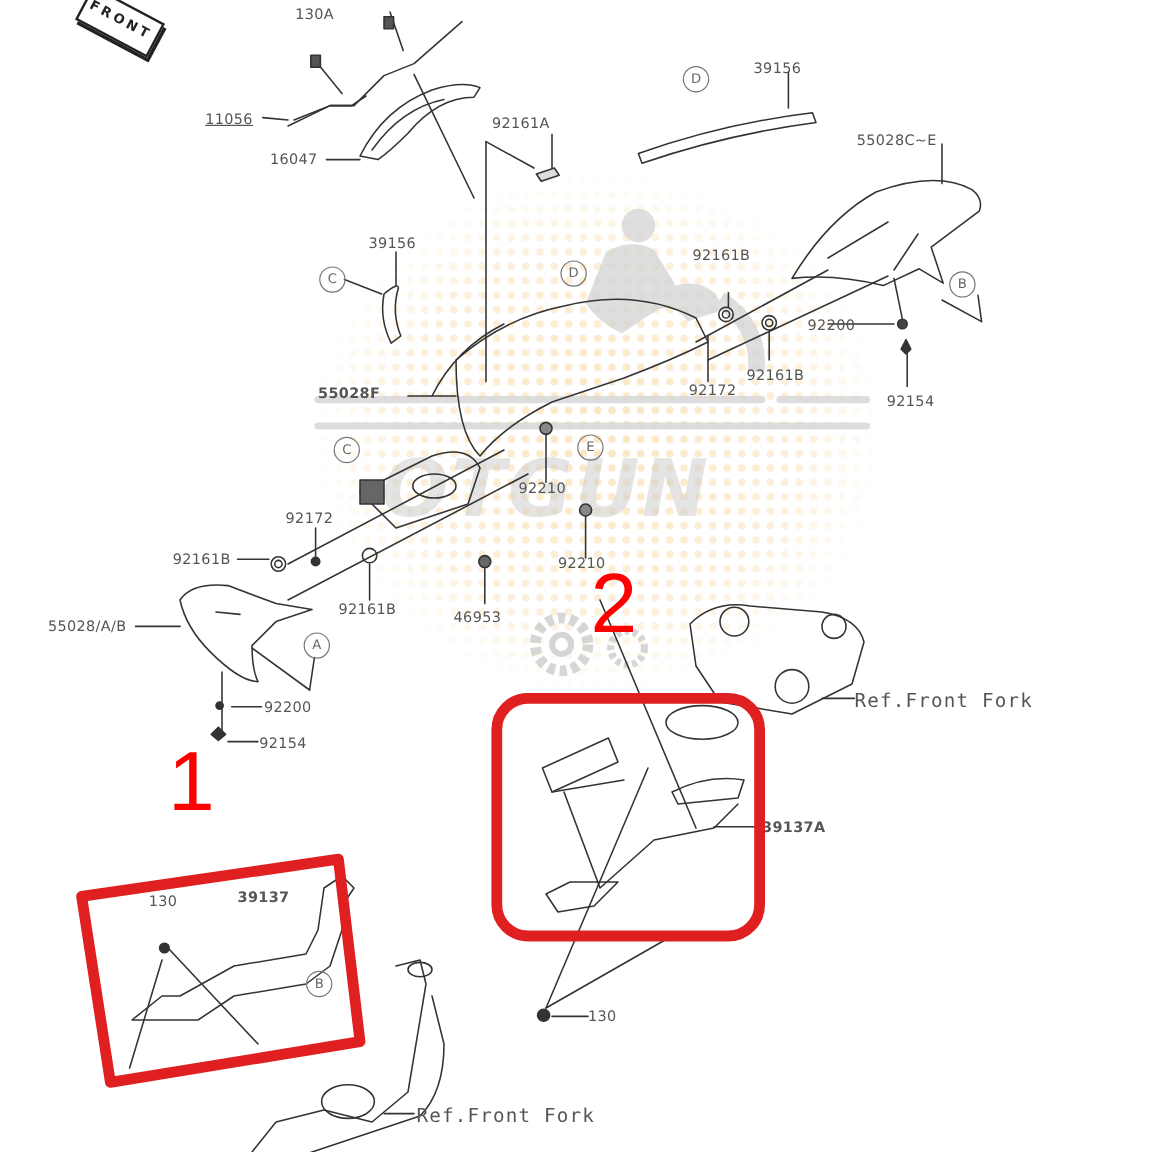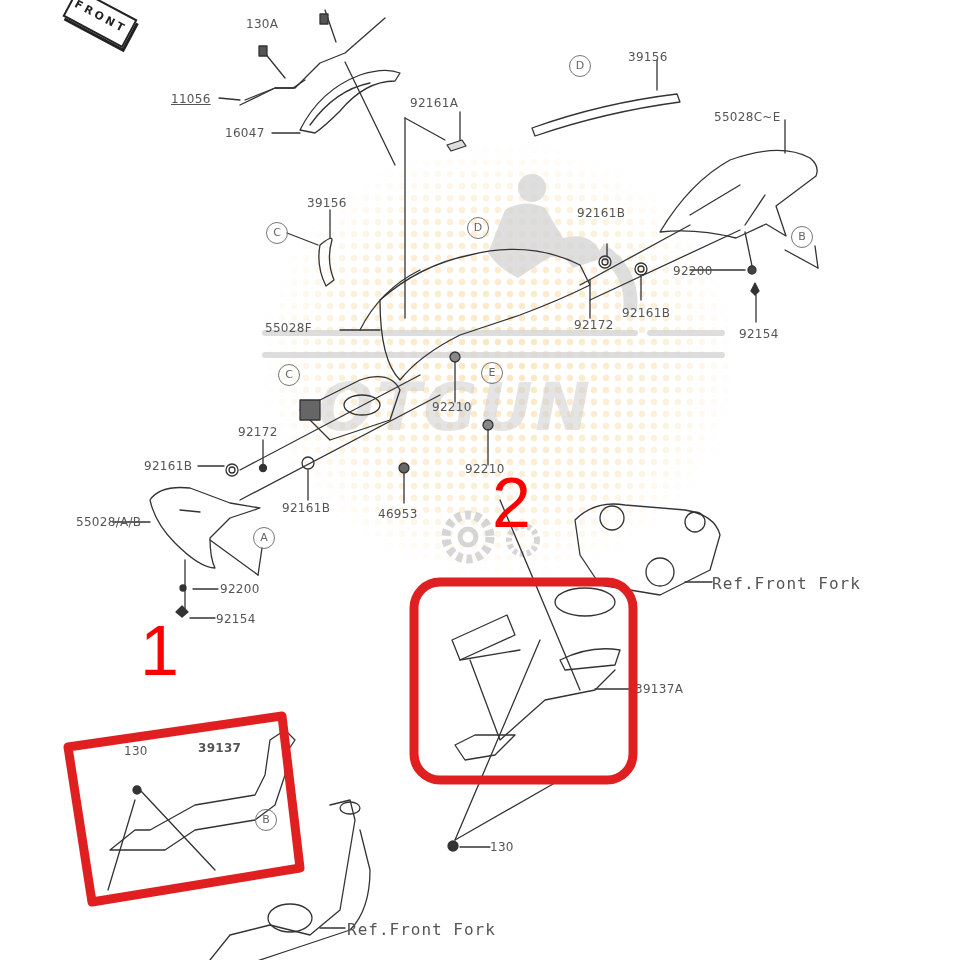--- a/index.html
+++ b/index.html
@@ -162,45 +162,45 @@
     <line x1="690" y1="270" x2="745" y2="270"></line>
     <line x1="340" y1="330" x2="380" y2="330"></line>
     <line x1="595" y1="689" x2="637" y2="689"></line>
     <line x1="685" y1="582" x2="712" y2="582"></line>
     <line x1="320" y1="928" x2="345" y2="928"></line>
     <line x1="460" y1="847" x2="490" y2="847"></line>
   </svg>
 
   <div class="front">FRONT</div>
 
-  <div class="lbl" style="left:246px;top:18px;text-align:center;">130A</div>
+  <div class="lbl" style="left:246px;top:6px;text-align:center;">130A</div>
   <div class="lbl" style="left:171px;top:93px;text-decoration:underline;">11056</div>
   <div class="lbl" style="left:225px;top:127px;">16047</div>
   <div class="lbl" style="left:410px;top:97px;">92161A</div>
   <div class="lbl" style="left:628px;top:51px;">39156</div>
   <div class="lbl" style="left:714px;top:111px;">55028C~E</div>
   <div class="lbl" style="left:307px;top:197px;">39156</div>
   <div class="lbl" style="left:577px;top:207px;">92161B</div>
   <div class="lbl" style="left:673px;top:265px;">92200</div>
   <div class="lbl" style="left:739px;top:328px;">92154</div>
   <div class="lbl" style="left:574px;top:319px;">92172</div>
   <div class="lbl" style="left:622px;top:307px;">92161B</div>
-  <div class="lbl" style="left:265px;top:322px;">55028F</div>
+  <div class="lbl" style="left:265px;top:322px;font-weight:bold;">55028F</div>
   <div class="lbl" style="left:432px;top:401px;">92210</div>
   <div class="lbl" style="left:465px;top:463px;">92210</div>
   <div class="lbl" style="left:238px;top:426px;">92172</div>
   <div class="lbl" style="left:144px;top:460px;">92161B</div>
   <div class="lbl" style="left:282px;top:502px;">92161B</div>
   <div class="lbl" style="left:378px;top:508px;">46953</div>
-  <div class="lbl" style="left:40px;top:516px;margin-left:36px;">55028/A/B</div>
+  <div class="lbl" style="left:40px;top:516px;">55028/A/B</div>
   <div class="lbl" style="left:220px;top:583px;">92200</div>
   <div class="lbl" style="left:216px;top:613px;">92154</div>
   <div class="lbl" style="left:124px;top:745px;">130</div>
   <div class="lbl" style="left:198px;top:742px;font-weight:bold;">39137</div>
-  <div class="lbl" style="left:635px;top:683px;">39137A</div>
+  <div class="lbl" style="left:635px;top:683px;font-weight:bold;">39137A</div>
   <div class="lbl" style="left:490px;top:841px;">130</div>
   <div class="lbl mono" style="left:712px;top:576px;">Ref.Front Fork</div>
   <div class="lbl mono" style="left:347px;top:922px;">Ref.Front Fork</div>
 
   <div class="circ" style="left:266px;top:222px;">C</div>
   <div class="circ" style="left:278px;top:364px;">C</div>
   <div class="circ" style="left:569px;top:55px;">D</div>
   <div class="circ" style="left:467px;top:217px;">D</div>
   <div class="circ" style="left:791px;top:226px;">B</div>
   <div class="circ" style="left:481px;top:362px;">E</div>

